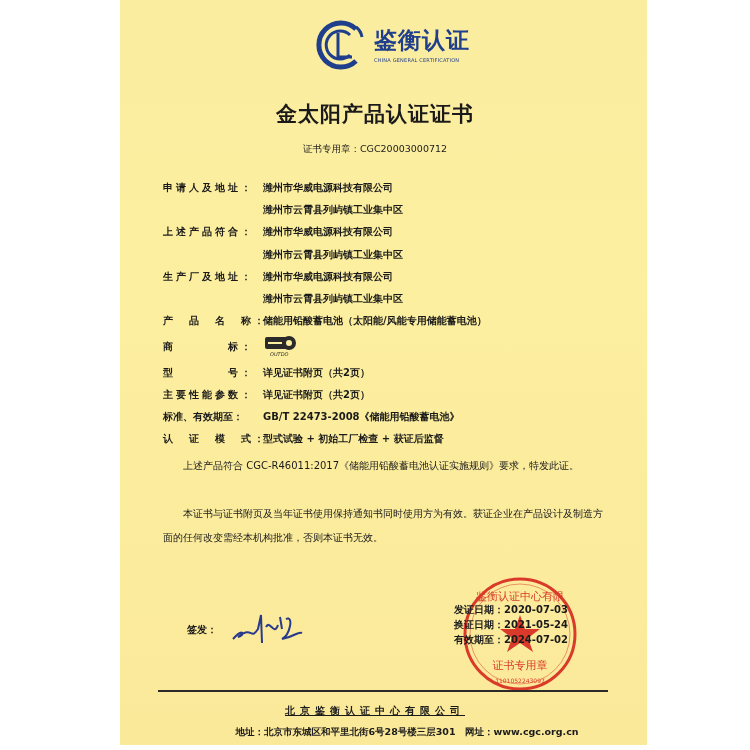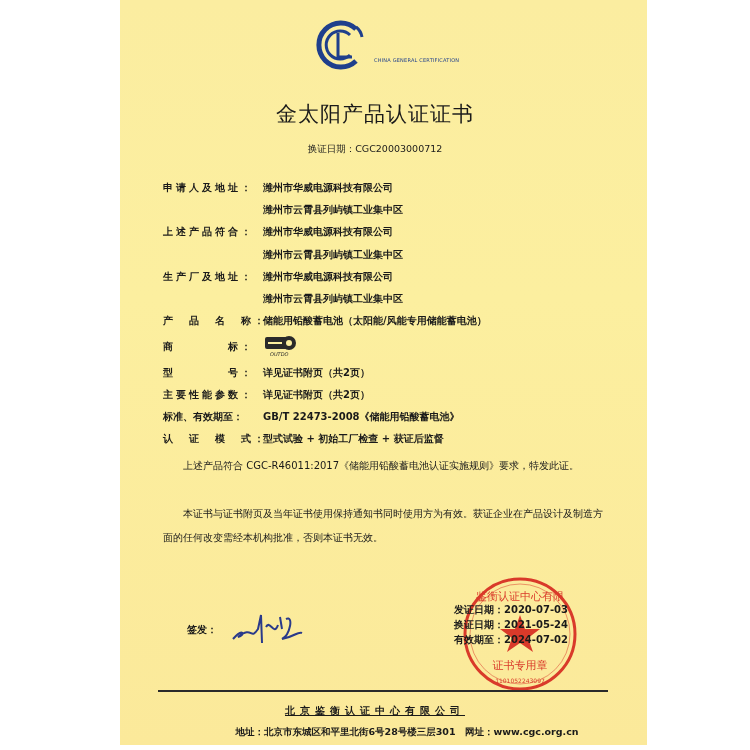--- a/index.html
+++ b/index.html
@@ -3,21 +3,21 @@
   <meta charset="utf-8">
   <style>
     html, body { margin:0; padding:0; }
     body { width:750px; height:750px; background:#ffffff; position:relative; overflow:hidden;
            font-family: "DejaVu Sans", sans-serif; color:#1a1a1a; }
     .paper { position:absolute; left:120px; top:0; width:527px; height:745px;
              background:linear-gradient(180deg,#fbeda0 0%,#fcef9f 40%,#fbe99a 100%); }
     .logo { position:absolute; left:316px; top:17px; width:150px; height:56px; }
     .logo-cn { position:absolute; left:58px; top:8px; font-size:23px; font-weight:bold; color:#1f3f8c; letter-spacing:1px; font-family:"DejaVu Sans", sans-serif; white-space:nowrap; }
     .logo-en { position:absolute; left:58px; top:40px; font-size:5px; color:#1f3f8c; letter-spacing:0.2px; white-space:nowrap; }
-    .title { position:absolute; left:0; width:750px; top:100px; text-align:center; font-size:21px; font-weight:normal; letter-spacing:1px; }
+    .title { position:absolute; left:0; width:750px; top:100px; text-align:center; font-size:21px; font-weight:bold; letter-spacing:1px; }
     .cert-no { position:absolute; left:0; width:750px; top:143px; text-align:center; font-size:9.5px; }
     .row { position:absolute; left:163px; font-size:10px; white-space:nowrap; font-weight:bold; }
     .lbl { display:inline-block; width:98px; letter-spacing:3px; }
     .val { position:absolute; left:100px; top:0; font-weight:bold; }
     .para { position:absolute; left:163px; width:440px; font-size:10px; font-weight:normal; line-height:24px; }
     .brand { position:absolute; left:262px; top:334px; width:40px; height:24px; }
     .sign-label { position:absolute; left:187px; top:623px; font-size:10px; font-weight:bold; }
     .sig { position:absolute; left:228px; top:607px; width:80px; height:40px; }
     .stamp { position:absolute; left:458px; top:575px; width:125px; height:118px; }
     .dates { position:absolute; left:454px; top:602px; font-size:10px; line-height:15px; font-weight:bold; white-space:nowrap; }
@@ -30,25 +30,26 @@
 
 <div class="paper"></div>
 
 <div class="logo">
   <svg width="56" height="56" viewBox="0 0 56 56">
     <path d="M40 12 A22 22 0 1 0 40 44" fill="none" stroke="#1f3f8c" stroke-width="5"></path>
     <path d="M34 18 A14 14 0 1 0 34 38" fill="none" stroke="#1f3f8c" stroke-width="3"></path>
     <path d="M22 16 L22 40 L36 40" fill="none" stroke="#1f3f8c" stroke-width="3"></path>
     <path d="M46 20 A16 16 0 0 0 40 10" fill="none" stroke="#1f3f8c" stroke-width="3"></path>
   </svg>
+  <div class="logo-cn">鉴衡认证</div>
   <div class="logo-en">CHINA GENERAL CERTIFICATION</div>
 </div>
 
 <div class="title">金太阳产品认证证书</div>
-<div class="cert-no">换证日期：CGC20003000712</div>
+<div class="cert-no">证书专用章：CGC20003000712</div>
 
 <div class="row" style="top:181px">
   <span class="lbl">申请人及地址：</span>
   <span class="val">潍州市华威电源科技有限公司</span>
 </div>
 <div class="row" style="top:203px">
   <span class="val">潍州市云霄县列屿镇工业集中区</span>
 </div>
 
 <div class="row" style="top:225px">

